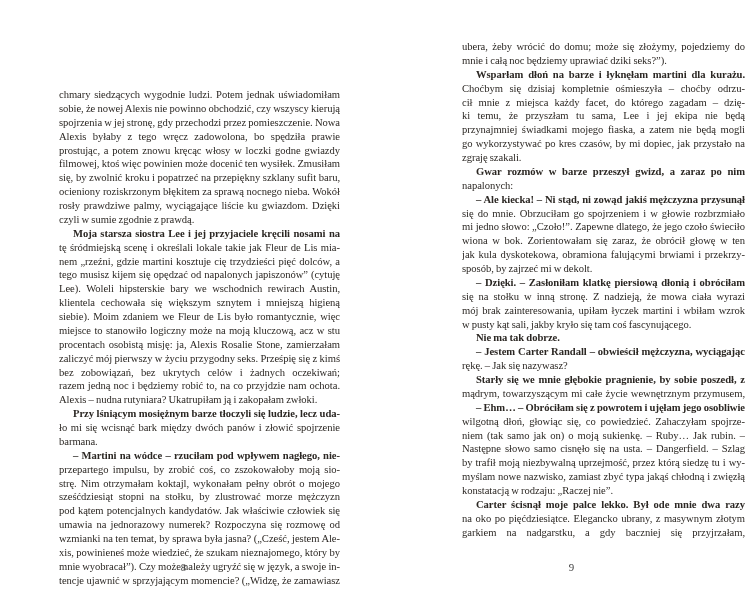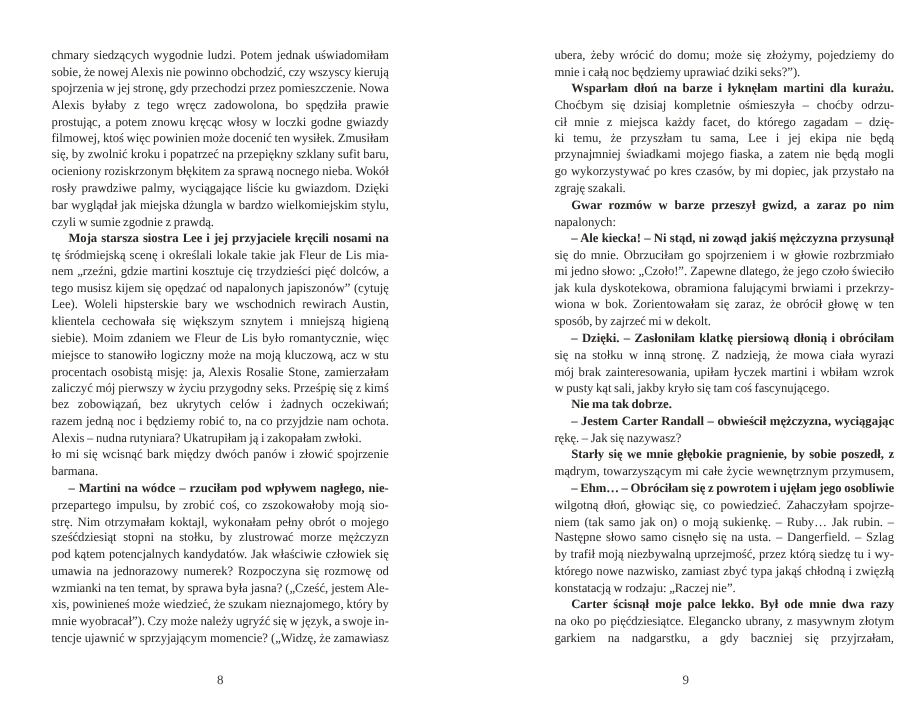--- a/index.html
+++ b/index.html
@@ -2,21 +2,21 @@
 <html><head>
 <meta charset="utf-8">
 <style>
   html,body { margin:0; padding:0; }
   body {
     width:753px; height:600px; background:#ffffff; position:relative;
     font-family:"Liberation Serif", serif; overflow:hidden;
   }
   .spread { position:absolute; inset:0; background:#ffffff; }
   .page-text { position:absolute; top:40px; }
-  .page-text.left  { left:43px;  width:281px; }
+  .page-text.left  { left:59px;  width:281px;margin-top:48px; }
   .page-text.right { left:418px; width:283px;margin-left:44px; }
   .line {
     font-size:10.6px; line-height:13.88px; height:13.88px; overflow:hidden;
     color:#2b2723; text-align:justify; text-align-last:justify;
     word-spacing:-0.4px; letter-spacing:-0.05px;
   }
   .line.end { text-align-last:left; }
   .line.ind { text-indent:14px;font-weight:bold; }
   .pagenum {
     position:absolute; top:561px; font-size:10.8px; color:#3a3a3a;
@@ -33,35 +33,35 @@
   <div class="page-text left">
       <div class="line">chmary siedzących wygodnie ludzi. Potem jednak uświadomiłam</div>
       <div class="line">sobie, że nowej Alexis nie powinno obchodzić, czy wszyscy kierują</div>
       <div class="line">spojrzenia w jej stronę, gdy przechodzi przez pomieszczenie. Nowa</div>
       <div class="line">Alexis byłaby z tego wręcz zadowolona, bo spędziła prawie godzinę,</div>
       <div class="line">prostując, a potem znowu kręcąc włosy w loczki godne gwiazdy</div>
       <div class="line">filmowej, ktoś więc powinien może docenić ten wysiłek. Zmusiłam</div>
       <div class="line">się, by zwolnić kroku i popatrzeć na przepiękny szklany sufit baru,</div>
       <div class="line">ocieniony roziskrzonym błękitem za sprawą nocnego nieba. Wokół</div>
       <div class="line">rosły prawdziwe palmy, wyciągające liście ku gwiazdom. Dzięki nim</div>
-      <div class="line">bar wyglądał jak miejska dżungla w bardzo wielkomiejskim stylu,</div>
       <div class="line end">czyli w sumie zgodnie z prawdą.</div>
       <div class="line ind">Moja starsza siostra Lee i jej przyjaciele kręcili nosami na całą</div>
       <div class="line">tę śródmiejską scenę i określali lokale takie jak Fleur de Lis mia-</div>
       <div class="line">nem „rzeźni, gdzie martini kosztuje cię trzydzieści pięć dolców, a do</div>
       <div class="line">tego musisz kijem się opędzać od napalonych japiszonów” (cytuję</div>
       <div class="line">Lee). Woleli hipsterskie bary we wschodnich rewirach Austin, gdzie</div>
       <div class="line">klientela cechowała się większym sznytem i mniejszą higieną (cytuję</div>
       <div class="line">siebie). Moim zdaniem we Fleur de Lis było romantycznie, więc</div>
       <div class="line">miejsce to stanowiło logiczny może na moją kluczową, acz w stu</div>
       <div class="line">procentach osobistą misję: ja, Alexis Rosalie Stone, zamierzałam</div>
       <div class="line">zaliczyć mój pierwszy w życiu przygodny seks. Prześpię się z kimś</div>
       <div class="line">bez zobowiązań, bez ukrytych celów i żadnych oczekiwań; spędzimy</div>
       <div class="line">razem jedną noc i będziemy robić to, na co przyjdzie nam ochota.</div>
       <div class="line end">Alexis – nudna rutyniara? Ukatrupiłam ją i zakopałam zwłoki.</div>
+      <div class="line ind">Przy lśniącym mosiężnym barze tłoczyli się ludzie, lecz uda-</div>
       <div class="line">ło mi się wcisnąć bark między dwóch panów i złowić spojrzenie</div>
       <div class="line end">barmana.</div>
       <div class="line ind">– Martini na wódce – rzuciłam pod wpływem nagłego, nie-</div>
       <div class="line">przepartego impulsu, by zrobić coś, co zszokowałoby moją sio-</div>
       <div class="line">strę. Nim otrzymałam koktajl, wykonałam pełny obrót o mojego</div>
       <div class="line">sześćdziesiąt stopni na stołku, by zlustrować morze mężczyzn</div>
       <div class="line">pod kątem potencjalnych kandydatów. Jak właściwie człowiek się</div>
       <div class="line">umawia na jednorazowy numerek? Rozpoczyna się rozmowę od</div>
       <div class="line">wzmianki na ten temat, by sprawa była jasna? („Cześć, jestem Ale-</div>
       <div class="line">xis, powinieneś może wiedzieć, że szukam nieznajomego, który by</div>
@@ -77,38 +77,38 @@
       <div class="line">cił mnie z miejsca każdy facet, do którego zagadam – dzię-</div>
       <div class="line">ki temu, że przyszłam tu sama, Lee i jej ekipa nie będą</div>
       <div class="line">przynajmniej świadkami mojego fiaska, a zatem nie będą mogli</div>
       <div class="line">go wykorzystywać po kres czasów, by mi dopiec, jak przystało na</div>
       <div class="line end">zgraję szakali.</div>
       <div class="line ind">Gwar rozmów w barze przeszył gwizd, a zaraz po nim donośny</div>
       <div class="line end">napalonych:</div>
       <div class="line ind">– Ale kiecka! – Ni stąd, ni zowąd jakiś mężczyzna przysunął</div>
       <div class="line">się do mnie. Obrzuciłam go spojrzeniem i w głowie rozbrzmiało</div>
       <div class="line">mi jedno słowo: „Czoło!”. Zapewne dlatego, że jego czoło świeciło</div>
+      <div class="line">wiona w bok. Zorientowałam się zaraz, że obrócił głowę w ten</div>
       <div class="line">jak kula dyskotekowa, obramiona falującymi brwiami i przekrzy-</div>
-      <div class="line">wiona w bok. Zorientowałam się zaraz, że obrócił głowę w ten</div>
       <div class="line end">sposób, by zajrzeć mi w dekolt.</div>
       <div class="line ind">– Dzięki. – Zasłoniłam klatkę piersiową dłonią i obróciłam</div>
       <div class="line">się na stołku w inną stronę. Z nadzieją, że mowa ciała wyrazi</div>
       <div class="line">mój brak zainteresowania, upiłam łyczek martini i wbiłam wzrok</div>
       <div class="line end">w pusty kąt sali, jakby kryło się tam coś fascynującego.</div>
       <div class="line ind end">Nie ma tak dobrze.</div>
       <div class="line ind">– Jestem Carter Randall – obwieścił mężczyzna, wyciągając</div>
       <div class="line end">rękę. – Jak się nazywasz?</div>
       <div class="line ind">Starły się we mnie głębokie pragnienie, by sobie poszedł, z nie-</div>
       <div class="line">mądrym, towarzyszącym mi całe życie wewnętrznym przymusem,</div>
       <div class="line ind">– Ehm… – Obróciłam się z powrotem i ujęłam jego osobliwie</div>
       <div class="line">wilgotną dłoń, głowiąc się, co powiedzieć. Zahaczyłam spojrze-</div>
       <div class="line">niem (tak samo jak on) o moją sukienkę. – Ruby… Jak rubin. –</div>
       <div class="line">Następne słowo samo cisnęło się na usta. – Dangerfield. – Szlag</div>
       <div class="line">by trafił moją niezbywalną uprzejmość, przez którą siedzę tu i wy-</div>
-      <div class="line">którego nowe nazwisko, zamiast zbyć typa jakąś chłodną i zwięzłą</div>
+      <div class="line">myślam nowe nazwisko, zamiast zbyć typa jakąś chłodną i zwięzłą</div>
       <div class="line end">konstatacją w rodzaju: „Raczej nie”.</div>
       <div class="line ind">Carter ścisnął moje palce lekko. Był ode mnie dwa razy starszy,</div>
       <div class="line">na oko po pięćdziesiątce. Elegancko ubrany, z masywnym złotym ze-</div>
       <div class="line">garkiem na nadgarstku, a gdy baczniej się przyjrzałam, zauważyłam,</div>
     </div>
 
   <div class="pagenum left">8</div>
 
   <div class="pagenum right">9</div>
 

